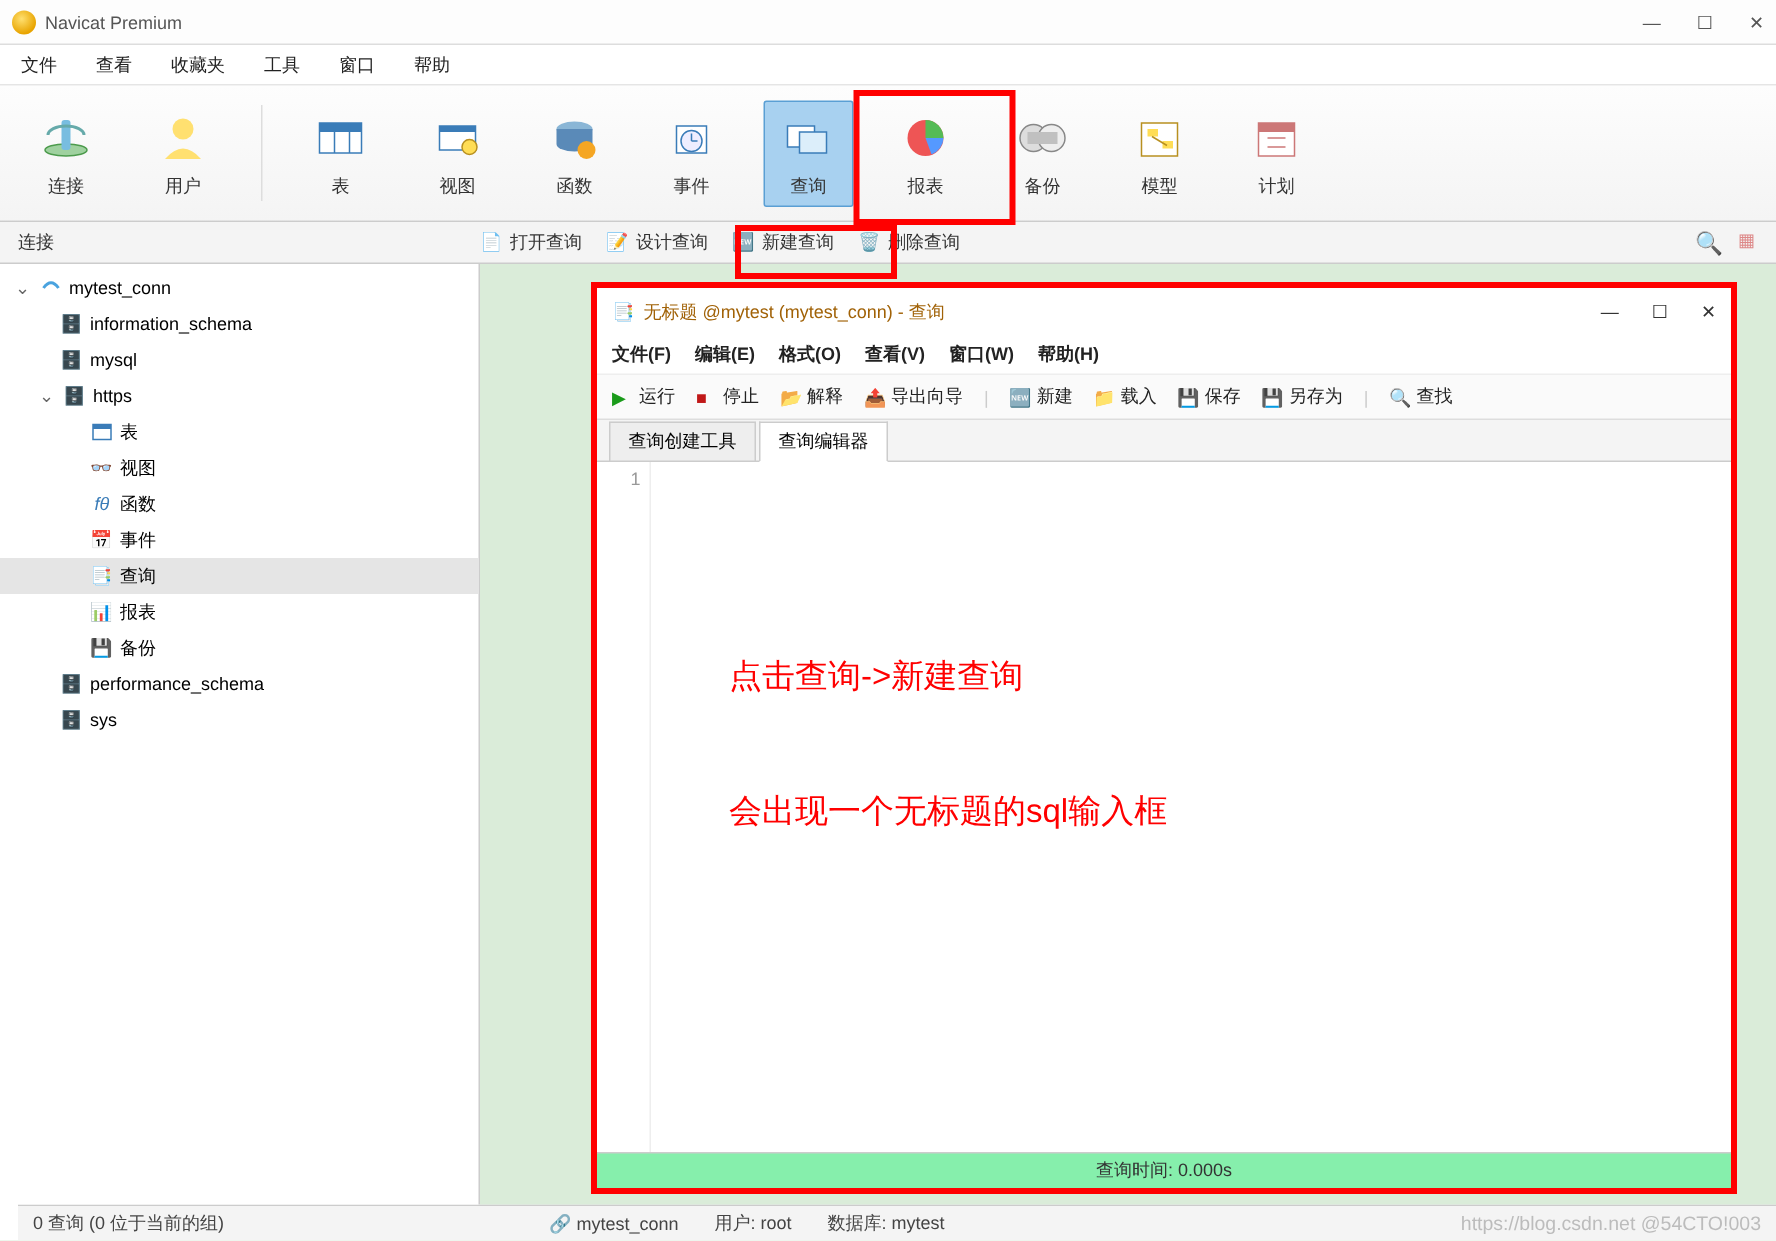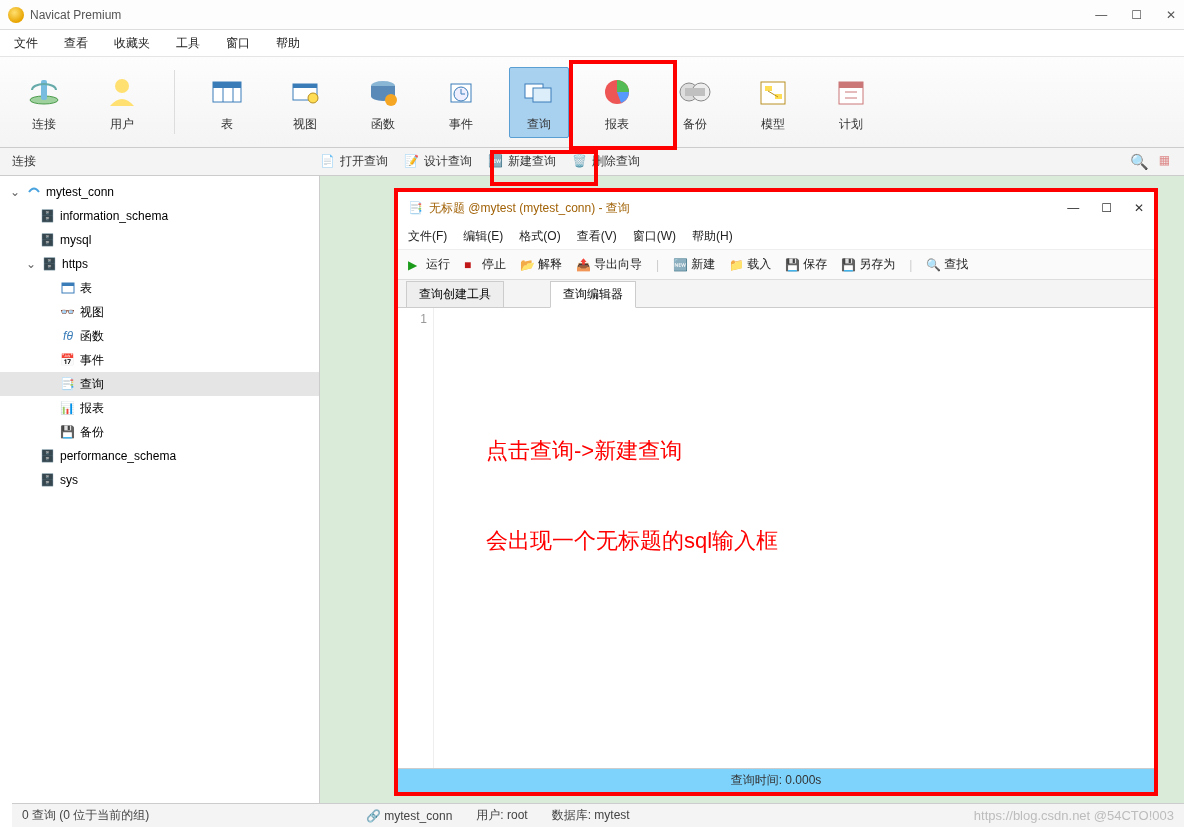--- a/index.html
+++ b/index.html
@@ -37,31 +37,31 @@
 
 .content { flex:1; background:#daecd9; position:relative; }
 
 .highlight-red { position:absolute; border:4px solid #f00; pointer-events:none; z-index:50; }
 
 .subwin { position:absolute; left:394px; top:188px; width:764px; height:608px; background:#fff; border:4px solid #f00; display:flex; flex-direction:column; z-index:40; }
 .subwin .swtitle { height:32px; display:flex; align-items:center; padding:0 10px; gap:6px; }
 .subwin .swtitle .t { flex:1; color:#a16207; }
 .subwin .swtitle .wb { display:flex; gap:22px; font-size:14px; color:#333; }
 .subwin .swmenu { height:26px; display:flex; align-items:center; gap:16px; padding:0 10px; border-bottom:1px solid #eee; }
-.subwin .swmenu span { color:#222; cursor:pointer; }
+.subwin .swmenu span { color:#222; cursor:pointer;font-weight:bold; }
 .subwin .swtool { height:30px; display:flex; align-items:center; gap:14px; padding:0 10px; border-bottom:1px solid #ddd; background:#fafafa; }
 .subwin .swtool .tb { display:flex; align-items:center; gap:4px; cursor:pointer; color:#222; }
 .subwin .swtool .tb .sico { width:14px; height:14px; display:inline-block; }
-.subwin .tabs { height:28px; display:flex; align-items:flex-end; padding:0 8px; background:#f4f4f4; border-bottom:1px solid #ccc;gap:44px; }
+.subwin .tabs { height:28px; display:flex; align-items:flex-end; padding:0 8px; background:#f4f4f4; border-bottom:1px solid #ccc; }
 .subwin .tabs .tab { padding:4px 12px; border:1px solid #ccc; background:#fff; margin-right:2px; cursor:pointer; border-bottom:1px solid #fff; position:relative; top:1px; }
 .subwin .tabs .tab.inactive { background:#eee; border-bottom:1px solid #ccc; }
 .subwin .editor { flex:1; display:flex; background:#fff; }
 .subwin .editor .gutter { width:36px; background:#fff; border-right:1px solid #eee; color:#999; text-align:right; padding:4px 6px 0 0; font-family:Consolas, monospace; }
 .subwin .editor .ed { flex:1; position:relative; }
-.subwin .status { height:24px; border-top:1px solid #ccc; display:flex; align-items:center; padding:0 10px; color:#333; background:#7dd3fc; }
+.subwin .status { height:24px; border-top:1px solid #ccc; display:flex; align-items:center; padding:0 10px; color:#333; background:#86efac; }
 .subwin .status .mid { margin:0 auto; }
 
 .annot { position:absolute; color:#f00; font-size:22px; z-index:60; }
 
 .statusbar { height:24px; border-top:1px solid #ccc; background:#f4f4f4; display:flex; align-items:center; padding:0 10px; color:#444; gap:24px;margin-left:12px; }
 .statusbar .sbsep { width:320px; }
 
 .watermark { position:absolute; bottom:4px; right:10px; color:rgba(120,120,120,.45); font-size:13px; z-index:100; }
 </style>
 </head>

